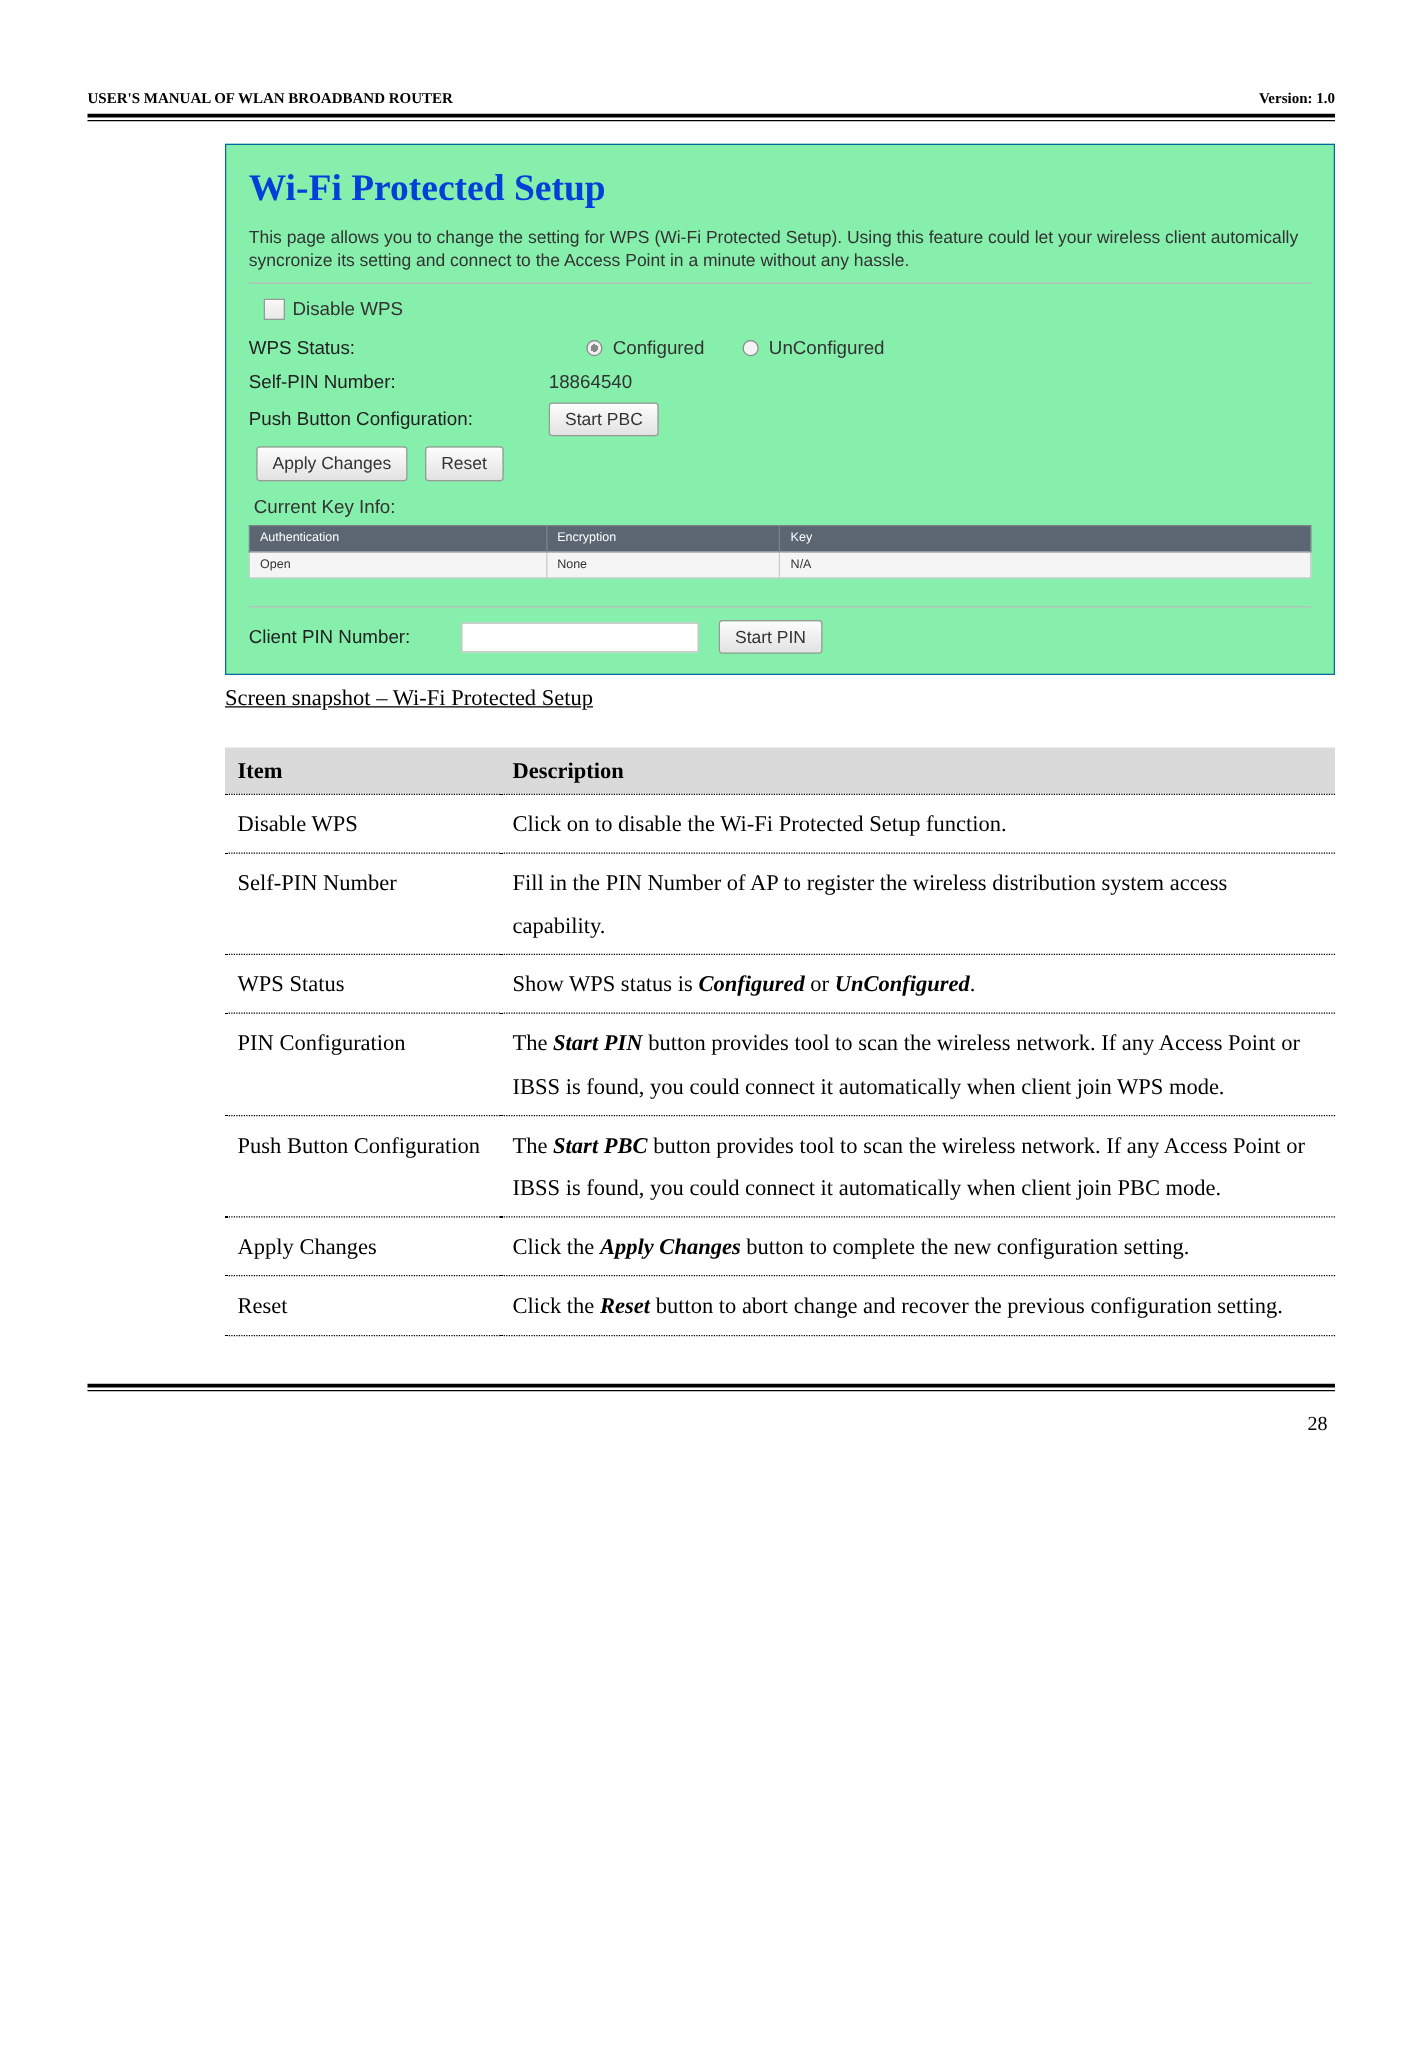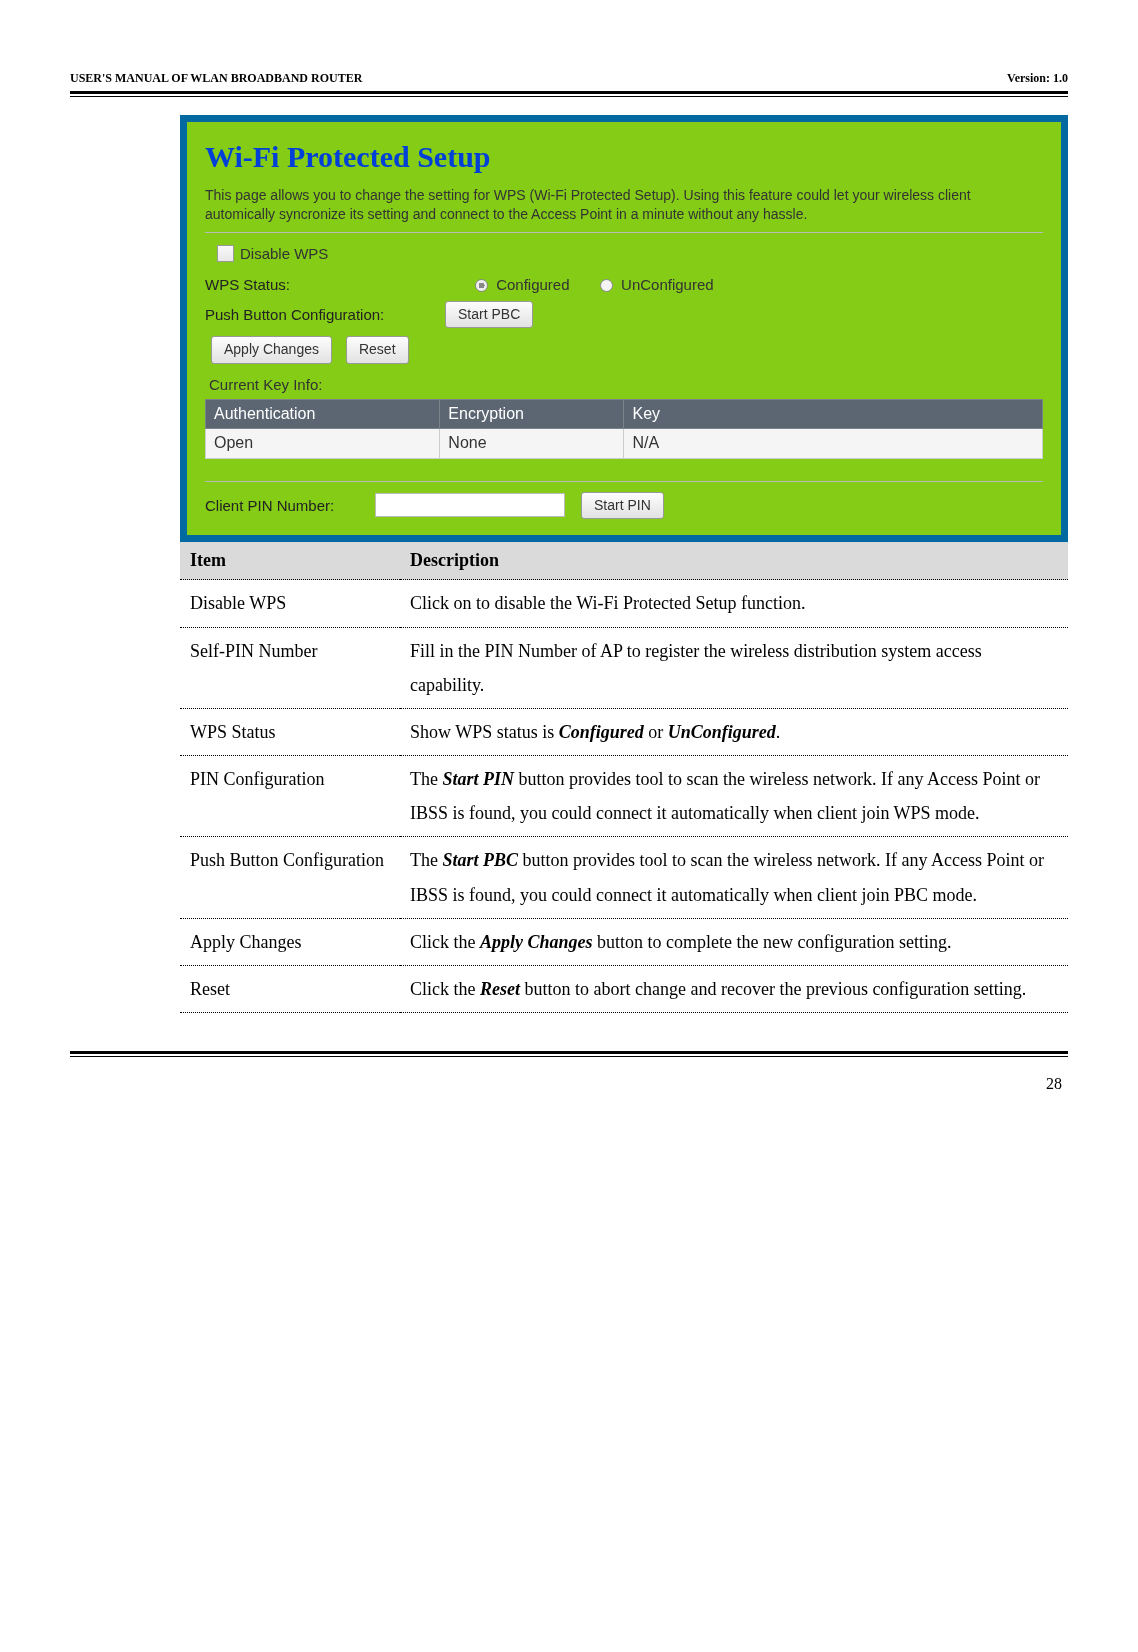--- a/index.html
+++ b/index.html
@@ -18,22 +18,22 @@
     justify-content: space-between;
     font-size: 12px;
     font-weight: bold;
     margin-bottom: 4px;
     gap: 34px;
   }
   .hr-thick { border: none; border-top: 3px solid #000; margin-bottom: 2px; }
   .hr-thin  { border: none; border-top: 1px solid #000; margin-bottom: 18px; }
   .content-wrap { padding-left: 110px; }
   .panel {
-    border: 7px solid #0369a1;
-    background: #84cc16;
+    border: 1px solid #0369a1;
+    background: #86efac;
     padding: 10px 18px 14px 18px;
     font-family: Arial, Helvetica, sans-serif;
     font-size: 15px;
     color: #333;
     margin-top: 16px;
   }
   .panel-title {
     font-family: "Times New Roman", Times, serif;
     color: #0040d8;
     font-size: 30px;
@@ -63,21 +63,21 @@
     display: inline-block;
     font-family: Arial, Helvetica, sans-serif;
     font-size: 14px;
     color: #333;
     background: linear-gradient(#fdfdfd,#e2e2e2);
     border: 1px solid #999;
     border-radius: 3px;
     padding: 3px 12px;
     cursor: pointer;
   }
-  .key-table { width: 100%; border-collapse: collapse; margin-top: 4px; font-size: 16px; }
+  .key-table { width: 100%; border-collapse: collapse; margin-top: 4px; font-size: 10px; }
   .key-table th {
     background: #5b6672; color: #fff; text-align: left;
     padding: 3px 8px; font-weight: normal; border: 1px solid #7a828a;
   }
   .key-table td {
     background: #f5f5f5; color: #333; padding: 3px 8px; border: 1px solid #ccc;
   }
   .pin-input {
     width: 190px; height: 24px; border: 1px solid #bbb; background: #fff;
     margin-right: 16px;
@@ -140,20 +140,24 @@
       <span class="form-label">WPS Status:</span>
       <span style="margin-left:30px;">
         <span class="radio-dot"></span>
         <span>Configured</span>
         <span style="display:inline-block;width:22px;"></span>
         <span class="radio-empty"></span>
         <span>UnConfigured</span>
       </span>
     </div>
 
+    <div class="form-row">
+      <span class="form-label">Self-PIN Number:</span>
+      <span>18864540</span>
+    </div>
 
     <div class="form-row">
       <span class="form-label">Push Button Configuration:</span>
       <span class="btn">Start PBC</span>
     </div>
 
     <div class="form-row" style="margin:8px 0 10px 0;">
       <span class="btn" style="margin-left:6px;">Apply Changes</span>
       <span style="display:inline-block;width:14px;"></span>
       <span class="btn">Reset</span>
@@ -177,20 +181,21 @@
 
     <hr class="panel-sep" style="margin-top:22px;">
 
     <div class="form-row" style="margin-bottom:2px;">
       <span class="form-label" style="width:170px;">Client PIN Number:</span>
       <span class="pin-input"></span>
       <span class="btn">Start PIN</span>
     </div>
   </div>
 
+  <div class="caption">Screen snapshot – Wi-Fi Protected Setup</div>
 
   <table class="desc-table">
     <tbody>
         <tr>
       <th>Item</th>
       <th>Description</th>
     </tr>
     <tr>
       <td>Disable WPS</td>
       <td>Click on to disable the Wi-Fi Protected Setup function.</td>

